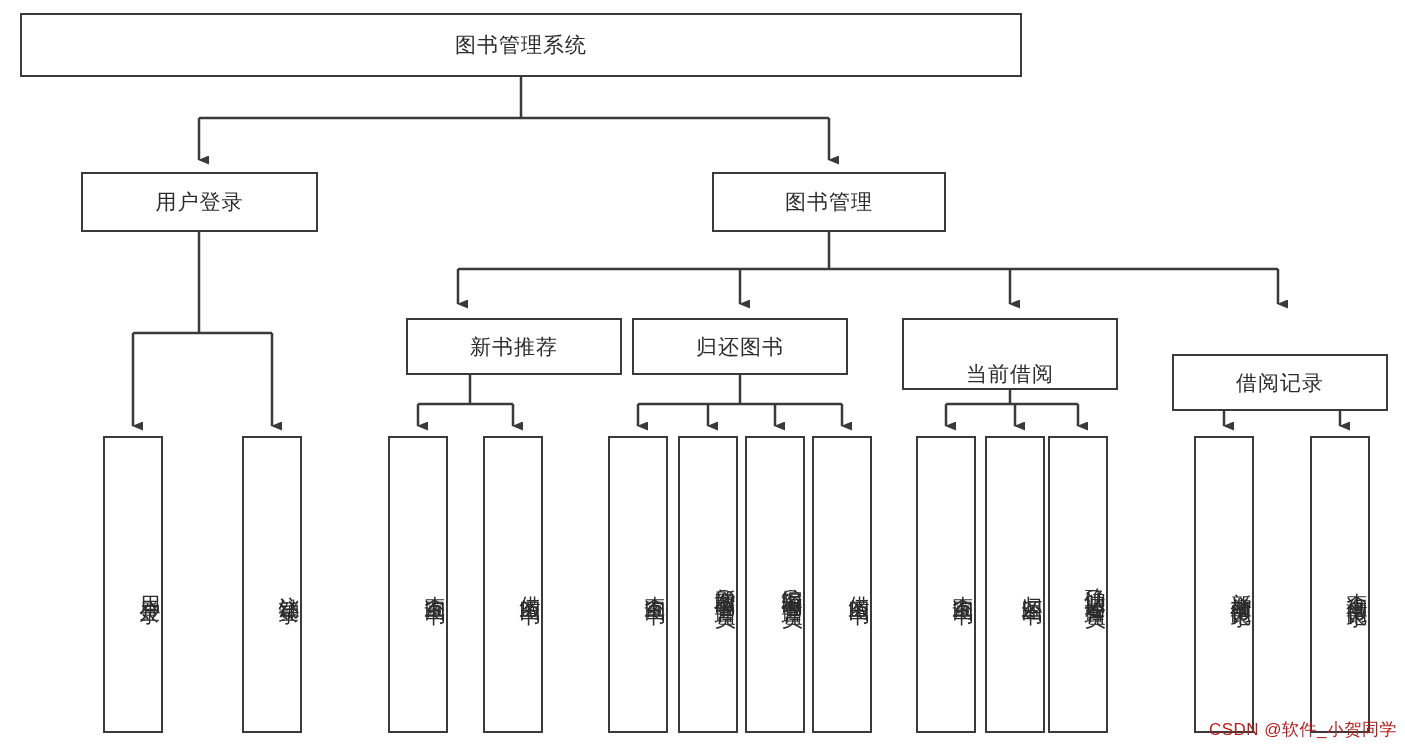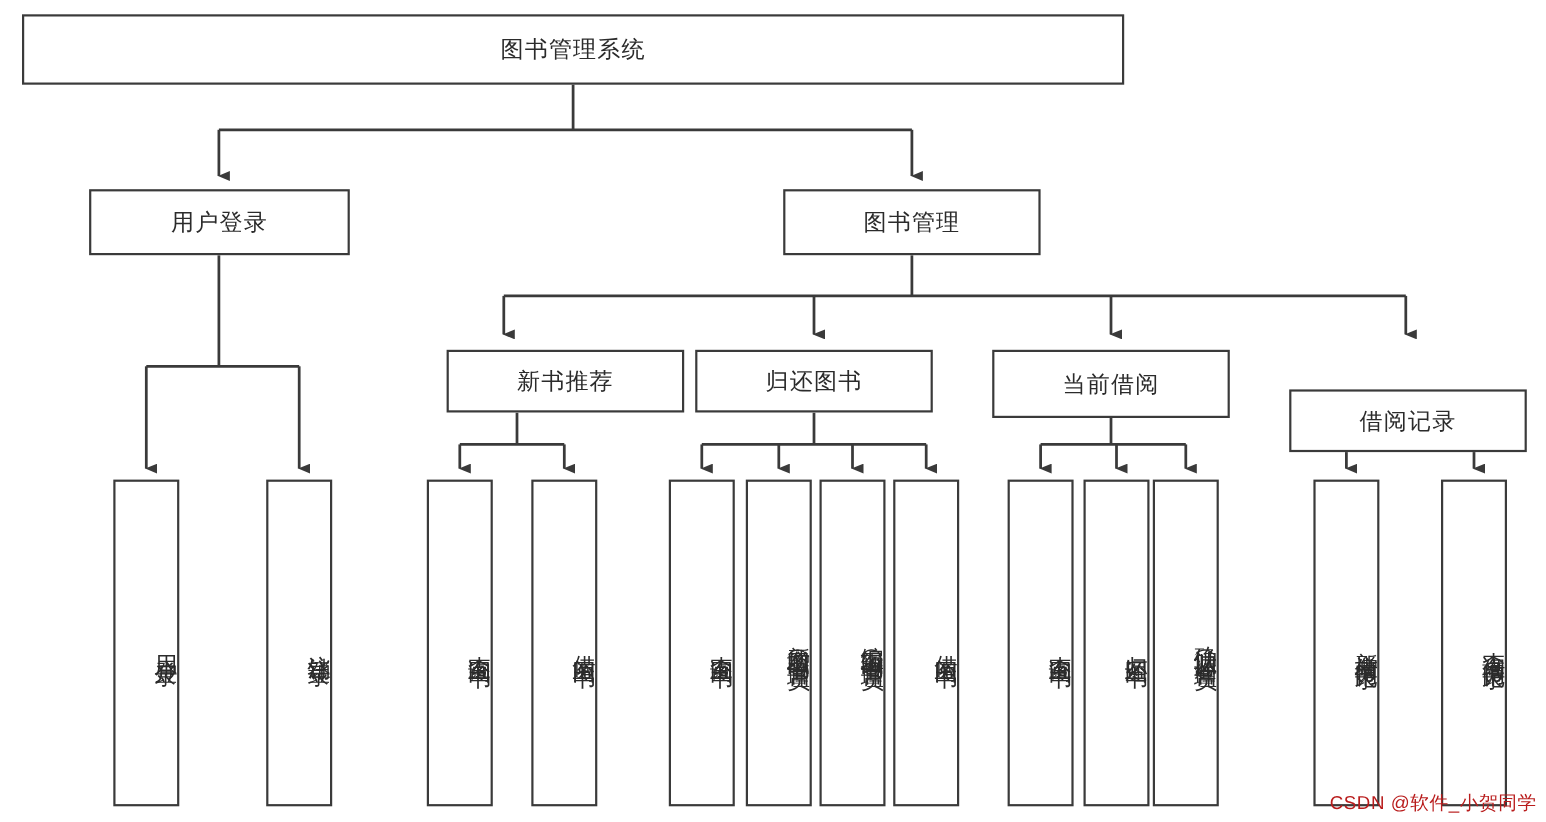--- a/index.html
+++ b/index.html
@@ -127,21 +127,21 @@
   <div class="node horiz" style="left:712px;top:172px;width:234px;height:60px;">
     <span class="lbl">图书管理</span>
   </div>
 
   <div class="node horiz" style="left:362px;top:318px;width:216px;height:57px;margin-left:44px;">
     <span class="lbl">新书推荐</span>
   </div>
   <div class="node horiz" style="left:632px;top:318px;width:216px;height:57px;">
     <span class="lbl">归还图书</span>
   </div>
-  <div class="node horiz" style="left:902px;top:318px;width:216px;height:62px;">
+  <div class="node horiz" style="left:902px;top:318px;width:216px;height:72px;align-items:flex-end;">
     <span class="lbl">当前借阅</span>
   </div>
   <div class="node horiz" style="left:1172px;top:318px;width:216px;height:57px;margin-top:36px;">
     <span class="lbl">借阅记录</span>
   </div>
 
   <div class="node vert" style="left:103px;top:436px;width:60px;height:297px;">
     <span class="lbl">用户登录</span>
   </div>
   <div class="node vert" style="left:242px;top:436px;width:60px;height:297px;">

